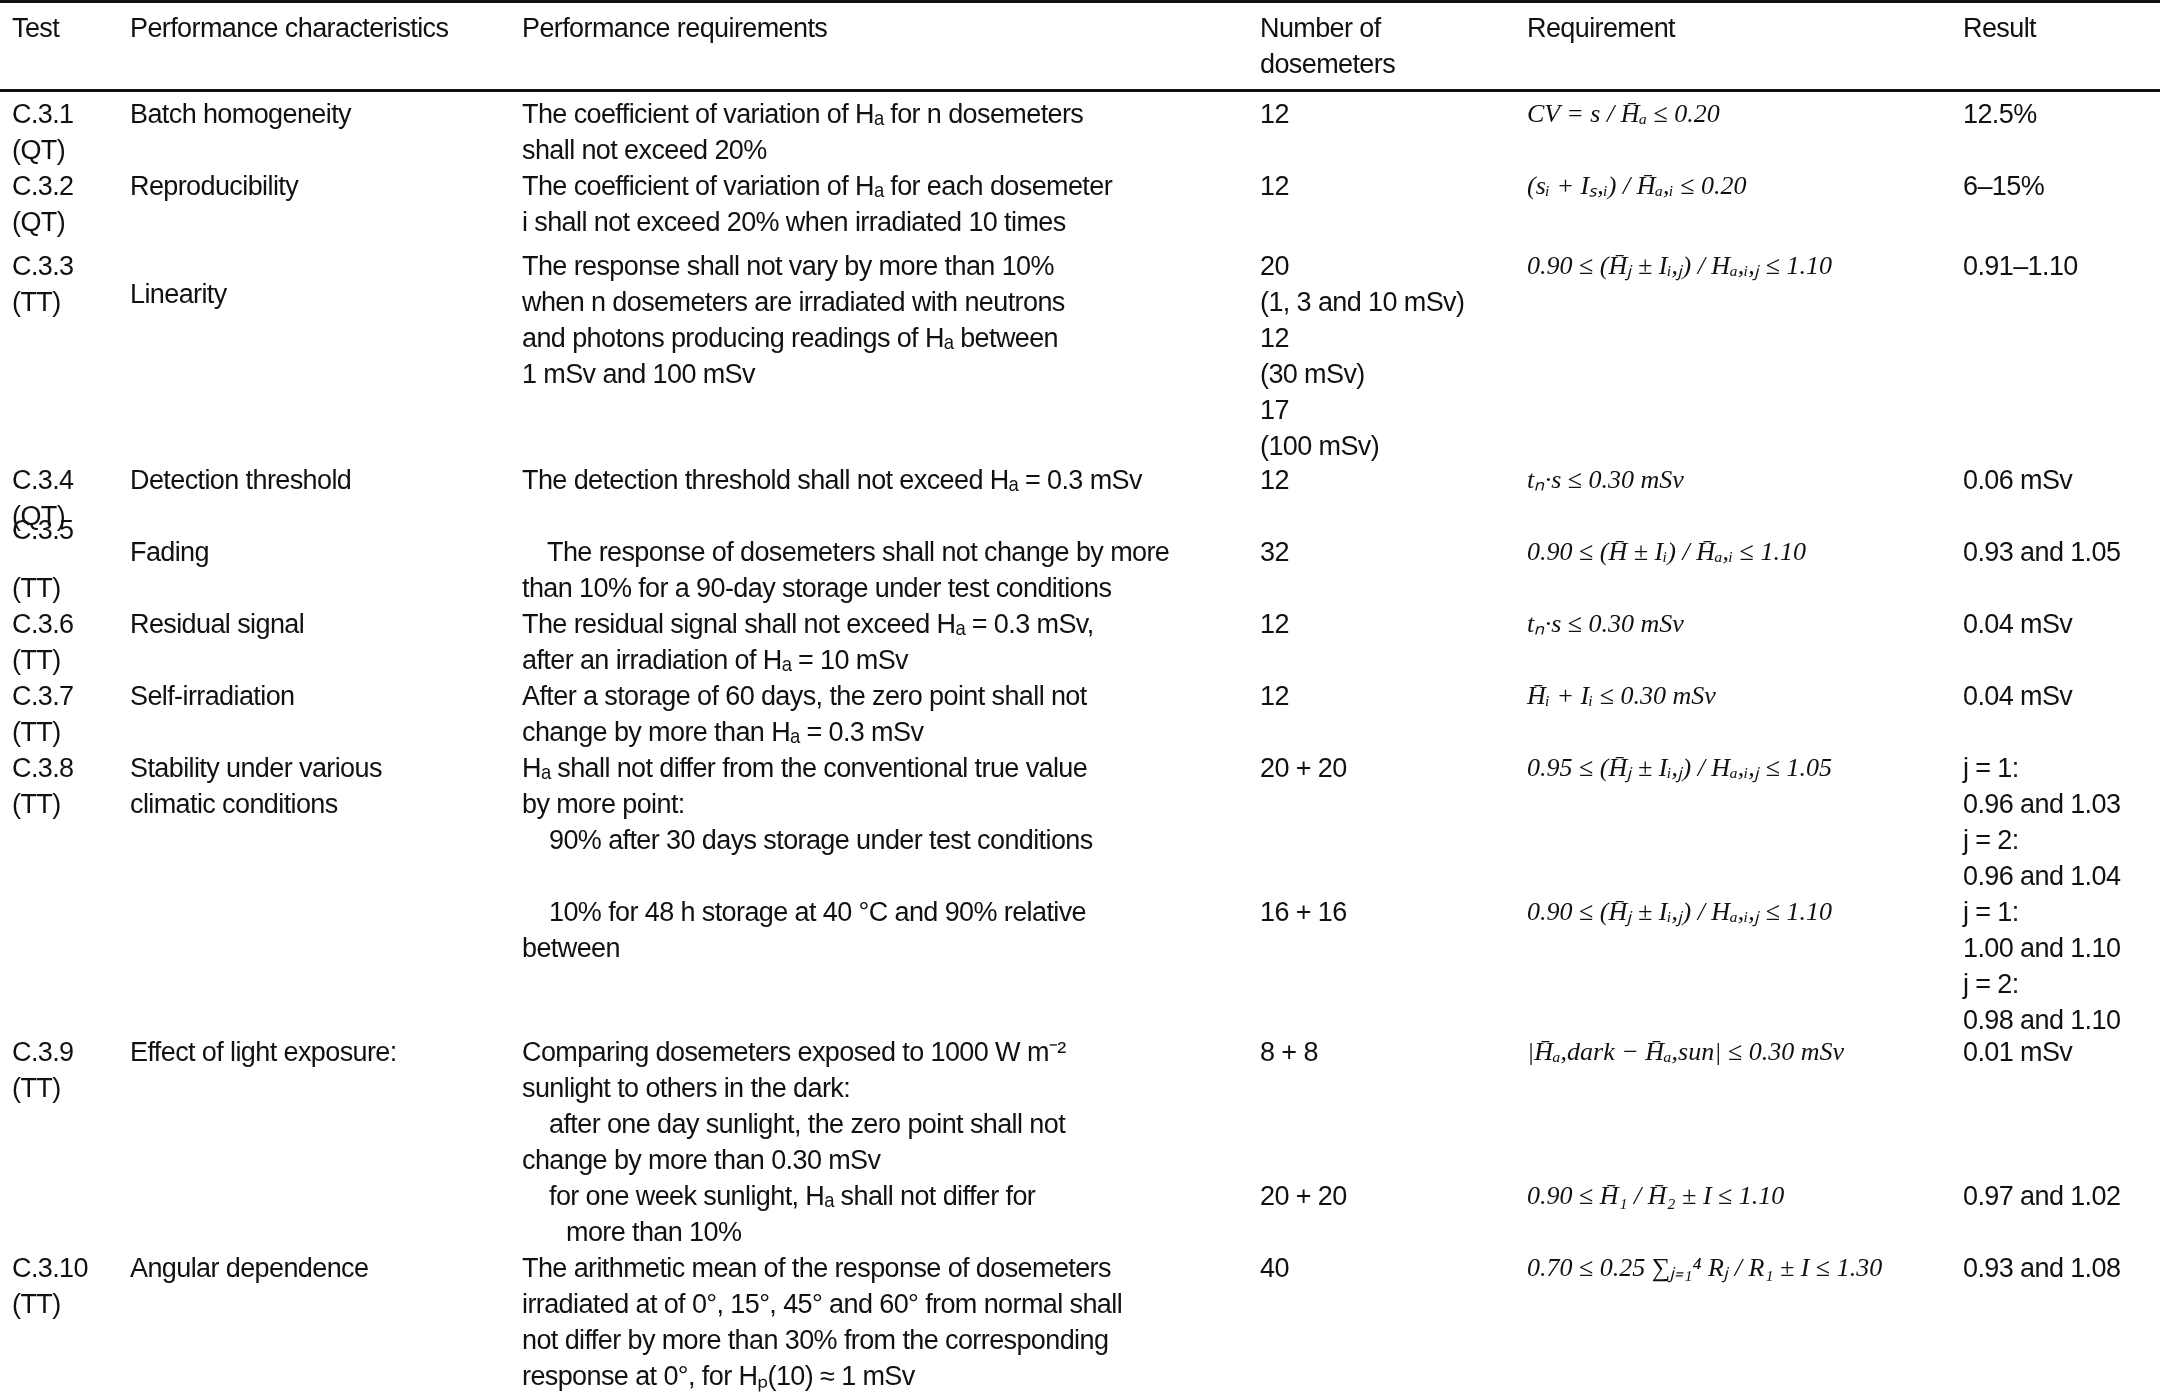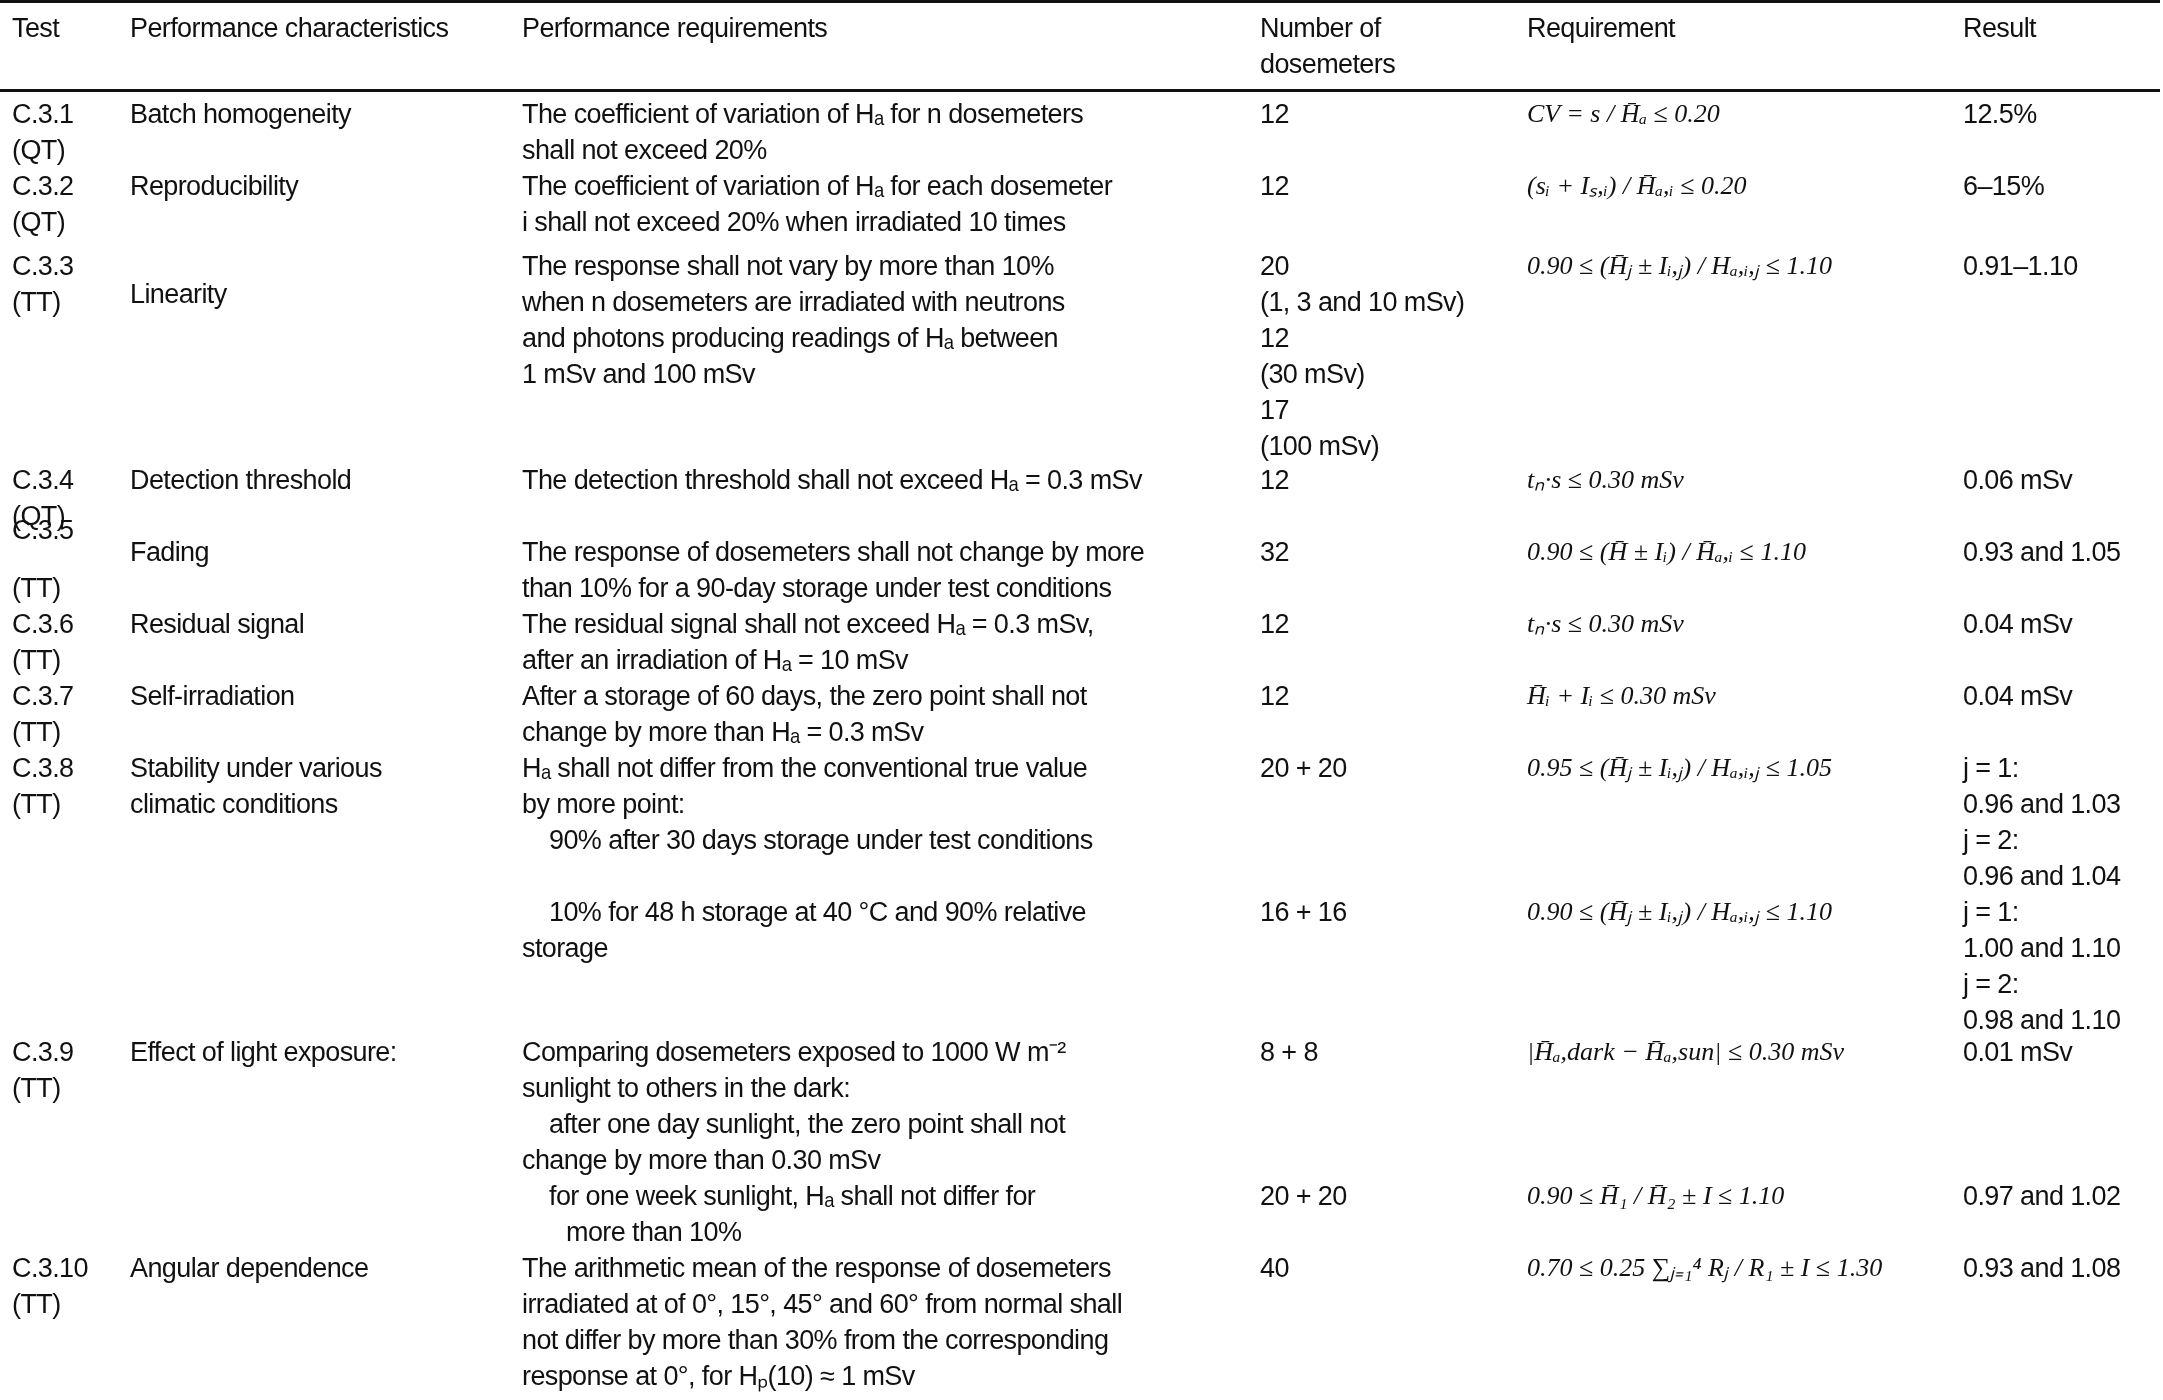--- a/index.html
+++ b/index.html
@@ -86,21 +86,21 @@
       <div class="cell c-test" style="top: 498px;">(QT)</div>
       <div class="cell c-char" style="top: 462px;">Detection threshold</div>
       <div class="cell c-perf" style="top: 462px;">The detection threshold shall not exceed Hₐ = 0.3 mSv</div>
       <div class="cell c-num" style="top: 462px;">12</div>
       <div class="cell c-req" style="top: 462px; font-family: &quot;Liberation Serif&quot;, serif; font-style: italic; font-size: 26px; letter-spacing: 0px;">tₙ·s ≤ 0.30 mSv</div>
       <div class="cell c-res" style="top: 462px;">0.06 mSv</div>
       <div></div>
       <div class="cell c-test" style="top: 512px;">C.3.5</div>
       <div class="cell c-test" style="top: 570px;">(TT)</div>
       <div class="cell c-char" style="top: 534px;">Fading</div>
-      <div class="cell c-perf" style="top: 534px;">The response of dosemeters shall not change by more</div>
+      <div class="cell c-perf" style="top: 534px; margin-left: 25px;">The response of dosemeters shall not change by more</div>
       <div class="cell c-perf" style="top: 570px;">than 10% for a 90-day storage under test conditions</div>
       <div class="cell c-num" style="top: 534px;">32</div>
       <div class="cell c-req" style="top: 534px; font-family: &quot;Liberation Serif&quot;, serif; font-style: italic; font-size: 26px; letter-spacing: 0px;">0.90 ≤ (H̄ ± Iᵢ) / H̄ₐ,ᵢ ≤ 1.10</div>
       <div class="cell c-res" style="top: 534px;">0.93 and 1.05</div>
       <div></div>
       <div class="cell c-test" style="top: 606px;">C.3.6</div>
       <div class="cell c-test" style="top: 642px;">(TT)</div>
       <div class="cell c-char" style="top: 606px;">Residual signal</div>
       <div class="cell c-perf" style="top: 606px;">The residual signal shall not exceed Hₐ = 0.3 mSv,</div>
       <div class="cell c-perf" style="top: 642px;">after an irradiation of Hₐ = 10 mSv</div>
@@ -118,21 +118,21 @@
       <div class="cell c-res" style="top: 678px;">0.04 mSv</div>
       <div></div>
       <div class="cell c-test" style="top: 750px;">C.3.8</div>
       <div class="cell c-test" style="top: 786px;">(TT)</div>
       <div class="cell c-char" style="top: 750px;">Stability under various</div>
       <div class="cell c-char" style="top: 786px;">climatic conditions</div>
       <div class="cell c-perf" style="top: 750px;">Hₐ shall not differ from the conventional true value</div>
       <div class="cell c-perf" style="top: 786px;">by more point:</div>
       <div class="cell c-perf indent" style="top: 822px;">90% after 30 days storage under test conditions</div>
       <div class="cell c-perf indent" style="top: 894px;">10% for 48 h storage at 40 °C and 90% relative</div>
-      <div class="cell c-perf" style="top: 930px;">storage</div>
+      <div class="cell c-perf" style="top: 930px;">between</div>
       <div class="cell c-num" style="top: 750px;">20 + 20</div>
       <div class="cell c-num" style="top: 894px;">16 + 16</div>
       <div class="cell c-req" style="top: 750px; font-family: &quot;Liberation Serif&quot;, serif; font-style: italic; font-size: 26px; letter-spacing: 0px;">0.95 ≤ (H̄ⱼ ± Iᵢ,ⱼ) / Hₐ,ᵢ,ⱼ ≤ 1.05</div>
       <div class="cell c-req" style="top: 894px; font-family: &quot;Liberation Serif&quot;, serif; font-style: italic; font-size: 26px; letter-spacing: 0px;">0.90 ≤ (H̄ⱼ ± Iᵢ,ⱼ) / Hₐ,ᵢ,ⱼ ≤ 1.10</div>
       <div class="cell c-res" style="top: 750px;">j = 1:</div>
       <div class="cell c-res" style="top: 786px;">0.96 and 1.03</div>
       <div class="cell c-res" style="top: 822px;">j = 2:</div>
       <div class="cell c-res" style="top: 858px;">0.96 and 1.04</div>
       <div class="cell c-res" style="top: 894px;">j = 1:</div>
       <div class="cell c-res" style="top: 930px;">1.00 and 1.10</div>

